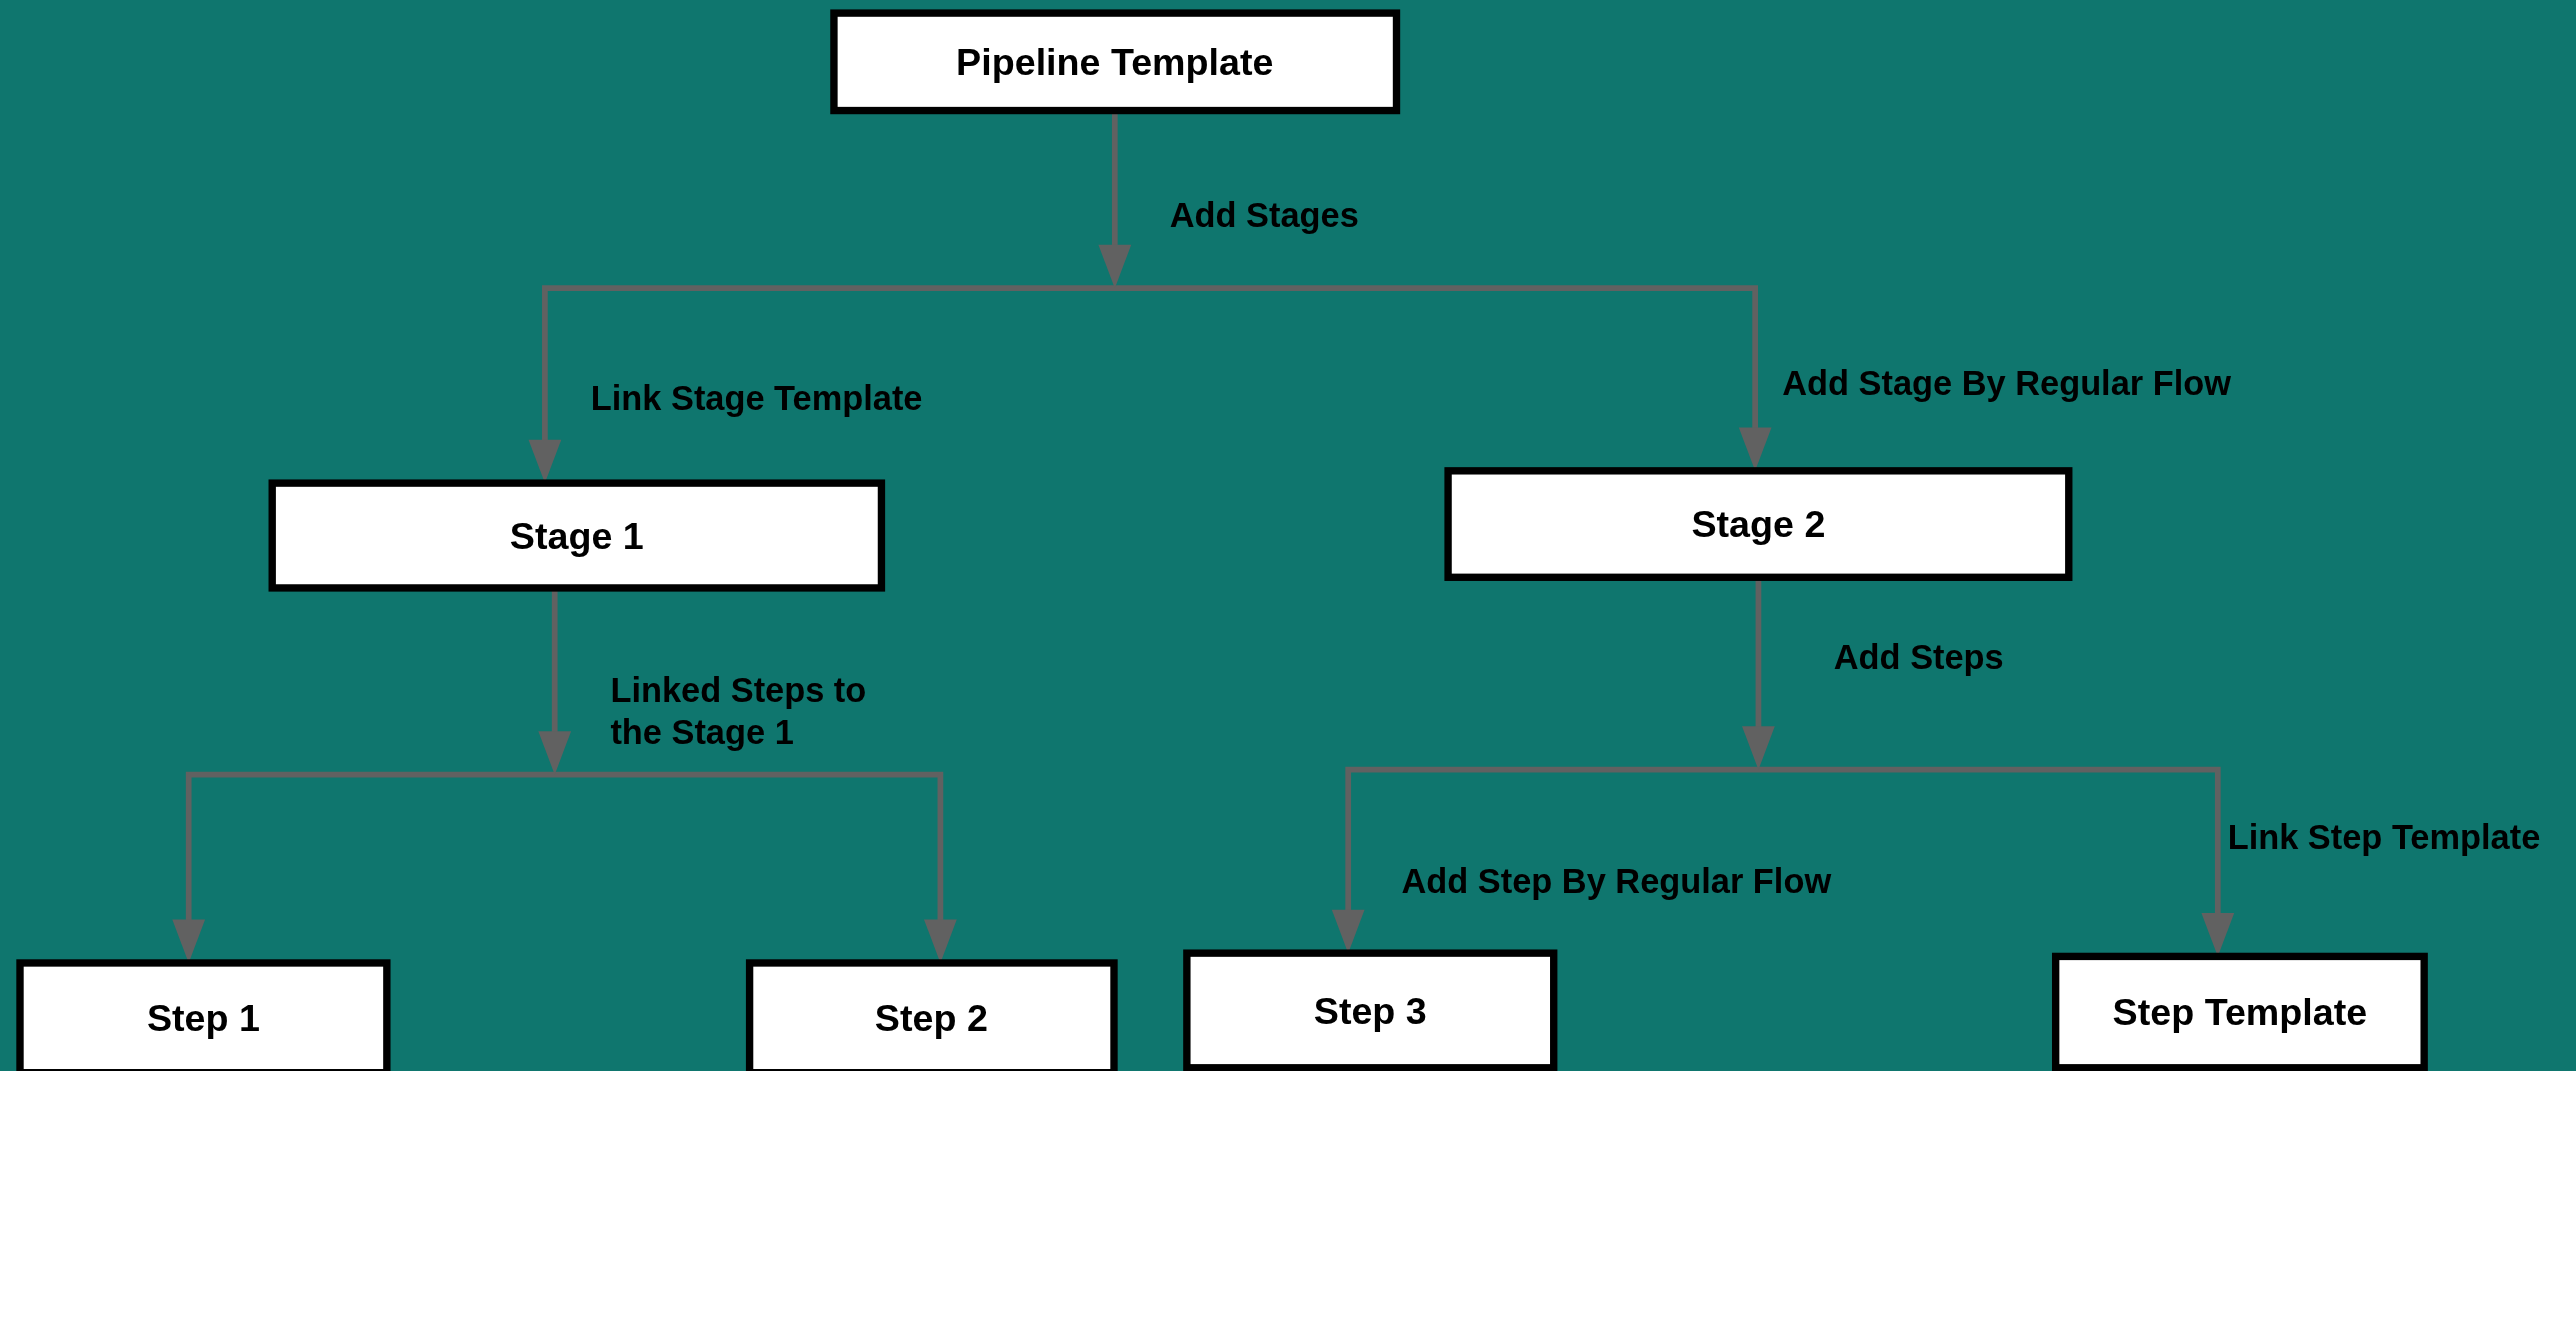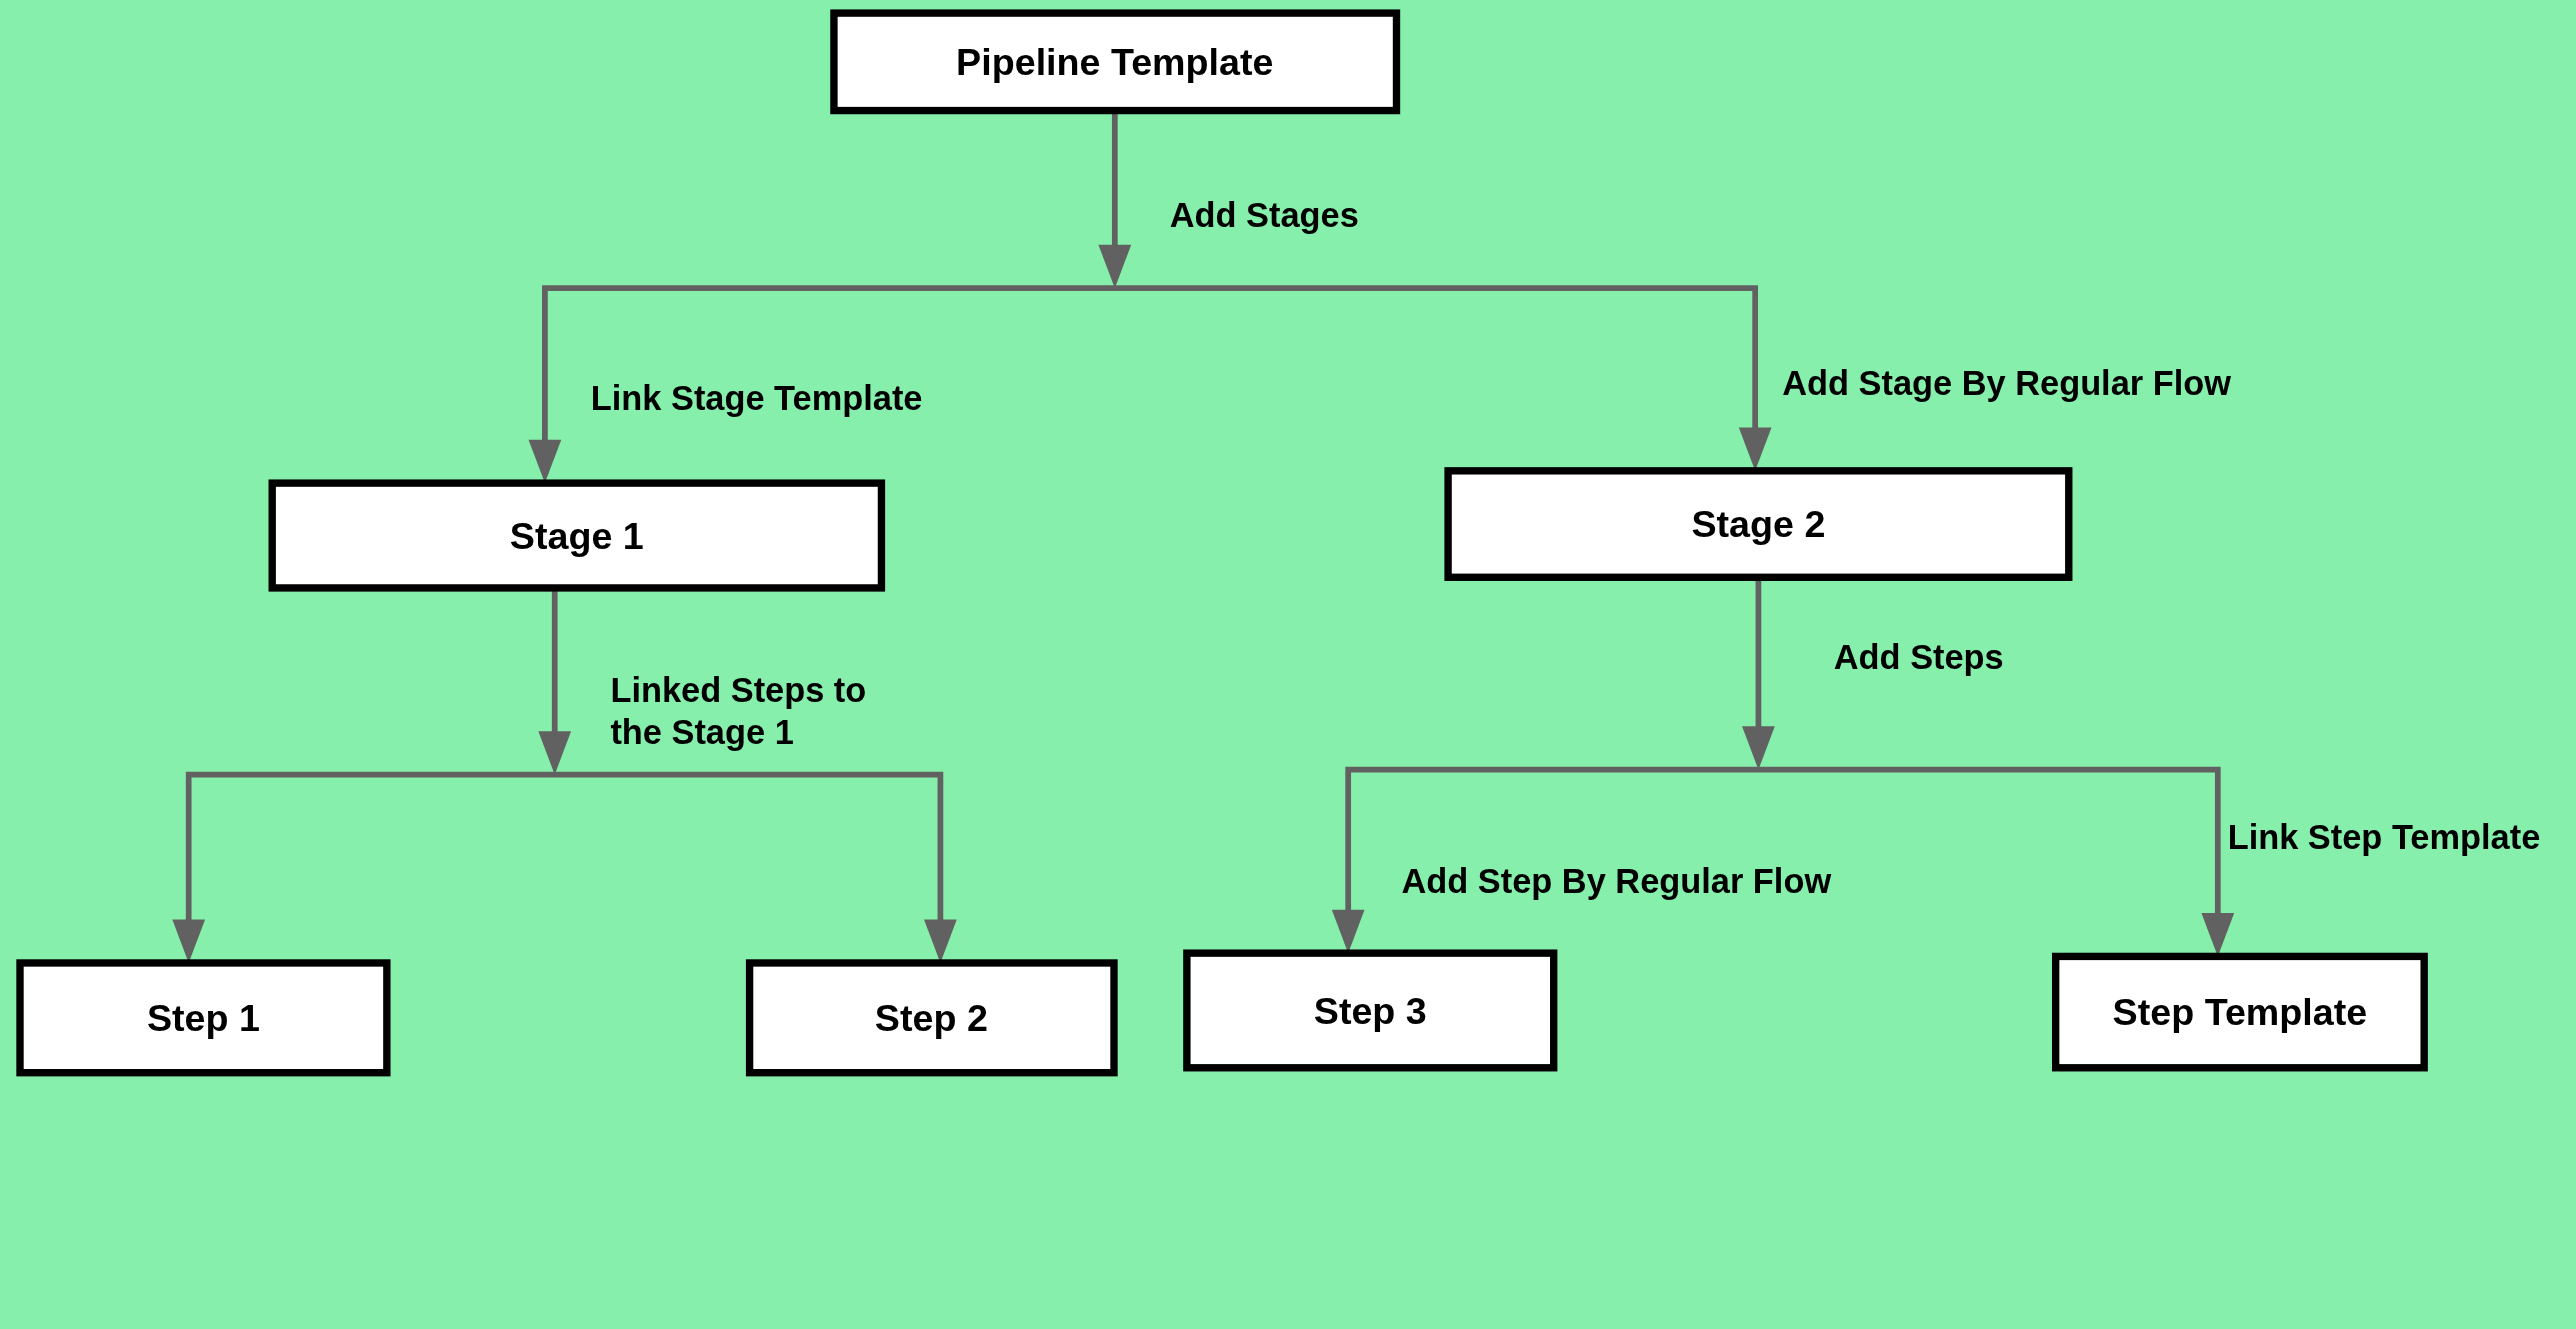--- a/index.html
+++ b/index.html
@@ -3,22 +3,22 @@
 <meta charset="utf-8">
 <style>
   html, body {
     margin: 0;
     padding: 0;
     background: #ffffff;
   }
   .stage {
     position: relative;
     width: 2576px;
-    height: 1329px;
-    background: #86efac;
+    height: 1071px;
+    background: #0f766e;
     overflow: hidden;
   }
   svg {
     display: block;
     font-family: "Liberation Sans", sans-serif;
   }
   .node {
     fill: #ffffff;
     stroke-width: 9px;
   }

